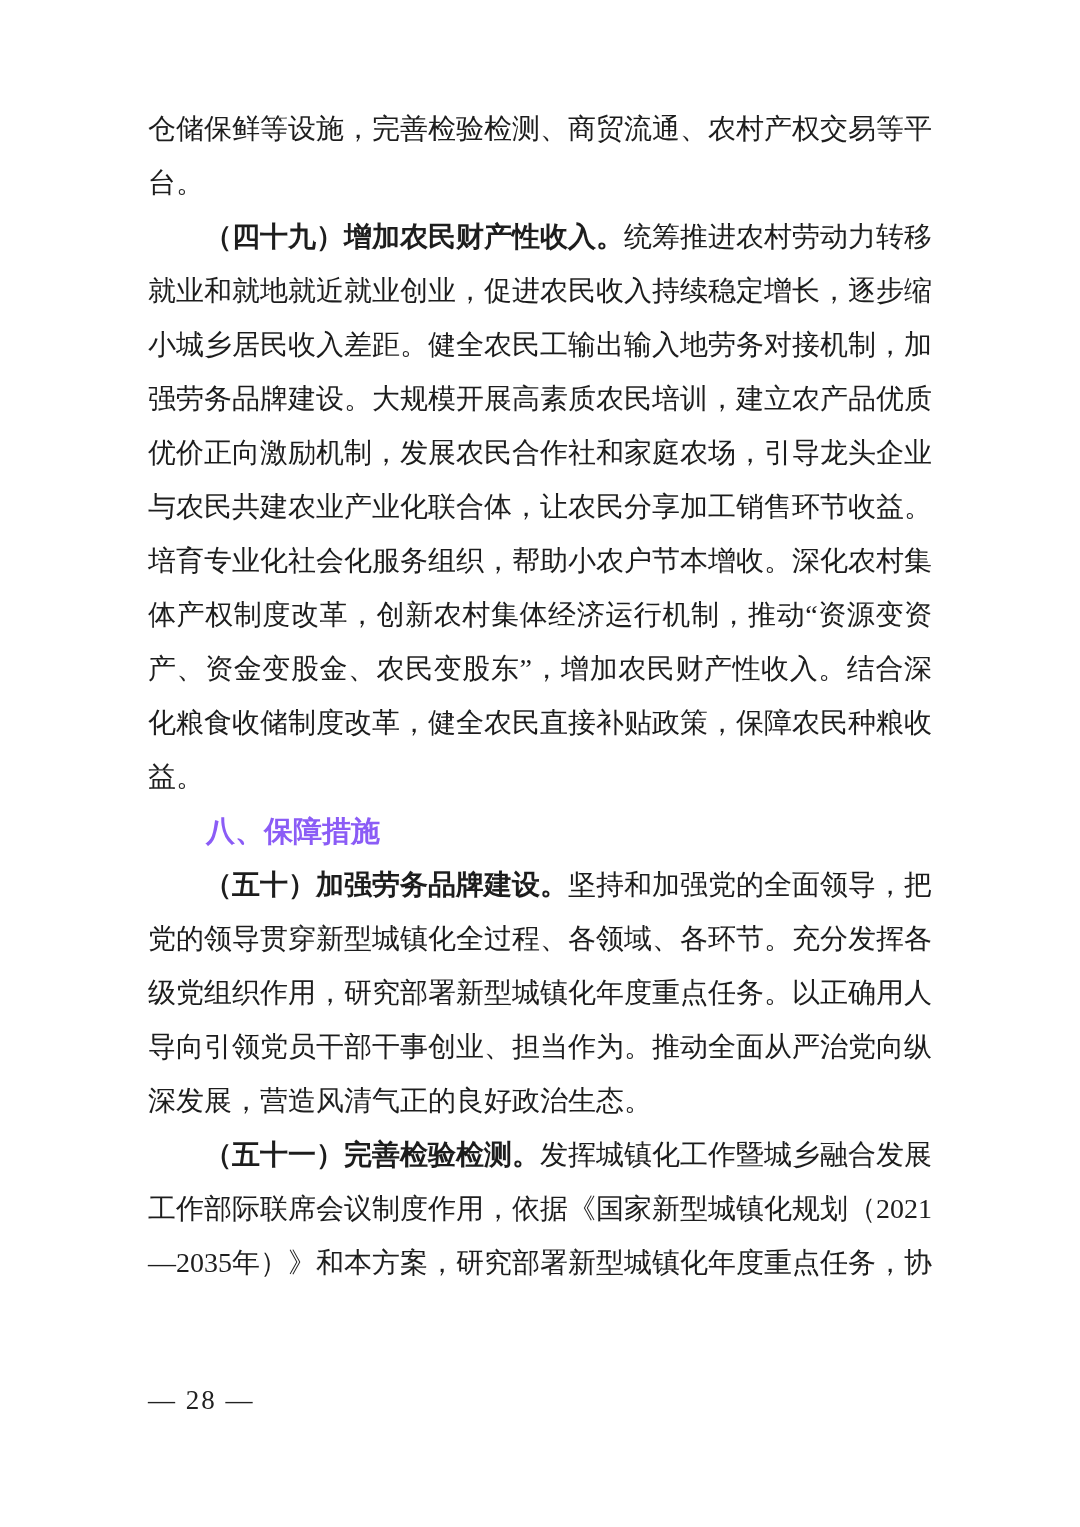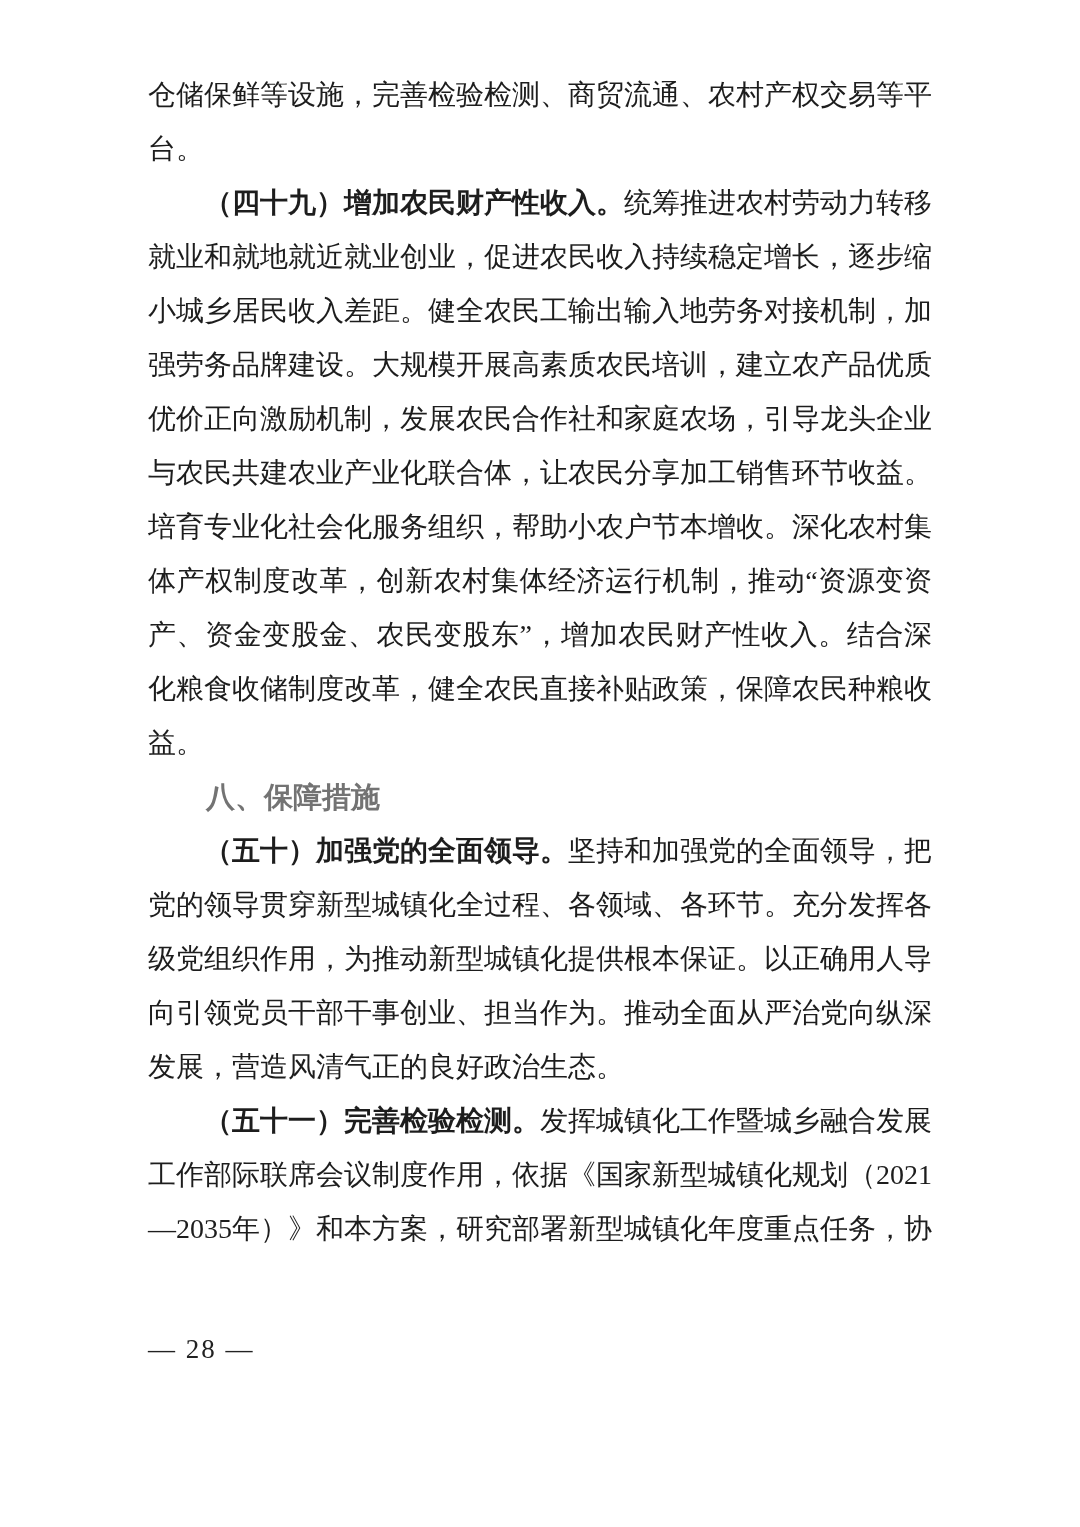--- a/index.html
+++ b/index.html
@@ -7,21 +7,21 @@
     padding: 0;
     background: #ffffff;
   }
   .page {
     position: relative;
     width: 1080px;
     height: 1527px;
     margin: 0 auto;
     background: #ffffff;
     box-sizing: border-box;
-    padding: 68px 148px 0 148px;
+    padding: 102px 148px 0 148px;
     color: #1d1d1d;
     font-family: "Liberation Serif", "DejaVu Serif", serif;
     overflow: hidden;
   }
   .doc-body {
     width: 784px;
   }
   .para {
     margin: 0;
     font-size: 28px;
@@ -38,44 +38,44 @@
   .lead {
     font-weight: bold;
   }
   .section-heading {
     margin: 0;
     font-size: 29px;
     line-height: 54px;
     font-weight: bold;
     font-family: Liberation Serif, serif;
     text-indent: 2em;
-    color: #737373;
+    color: #8b5cf6;
   }
   .page-footer {
     position: absolute;
     left: 148px;
-    top: 1325px;
+    top: 1376px;
     font-size: 27px;
     line-height: 48px;
     color: #222222;
     letter-spacing: 2px;
   }
 </style>
 </head>
 <body>
 
 <div class="page">
   <div class="doc-body">
 
     <p class="para no-indent">仓储保鲜等设施，完善检验检测、商贸流通、农村产权交易等平台。</p>
 
     <p class="para"><span class="lead">（四十九）增加农民财产性收入。</span><span>统筹推进农村劳动力转移就业和就地就近就业创业，促进农民收入持续稳定增长，逐步缩小城乡居民收入差距。健全农民工输出输入地劳务对接机制，加强劳务品牌建设。大规模开展高素质农民培训，建立农产品优质优价正向激励机制，发展农民合作社和家庭农场，引导龙头企业与农民共建农业产业化联合体，让农民分享加工销售环节收益。培育专业化社会化服务组织，帮助小农户节本增收。深化农村集体产权制度改革，创新农村集体经济运行机制，推动“资源变资产、资金变股金、农民变股东”，增加农民财产性收入。结合深化粮食收储制度改革，健全农民直接补贴政策，保障农民种粮收益。</span></p>
 
     <h2 class="section-heading">八、保障措施</h2>
 
-    <p class="para"><span class="lead">（五十）加强党的全面领导。</span><span>坚持和加强党的全面领导，把党的领导贯穿新型城镇化全过程、各领域、各环节。充分发挥各级党组织作用，为推动新型城镇化提供根本保证。以正确用人导向引领党员干部干事创业、担当作为。推动全面从严治党向纵深发展，营造风清气正的良好政治生态。</span></p>
+    <p class="para"><span class="lead">（五十）加强劳务品牌建设。</span><span>坚持和加强党的全面领导，把党的领导贯穿新型城镇化全过程、各领域、各环节。充分发挥各级党组织作用，研究部署新型城镇化年度重点任务。以正确用人导向引领党员干部干事创业、担当作为。推动全面从严治党向纵深发展，营造风清气正的良好政治生态。</span></p>
 
     <p class="para"><span class="lead">（五十一）完善检验检测。</span><span>发挥城镇化工作暨城乡融合发展工作部际联席会议制度作用，依据《国家新型城镇化规划（2021—2035年）》和本方案，研究部署新型城镇化年度重点任务，协</span></p>
 
   </div>
 
   <div class="page-footer">— 28 —</div>
 </div>
 
 </body></html>

